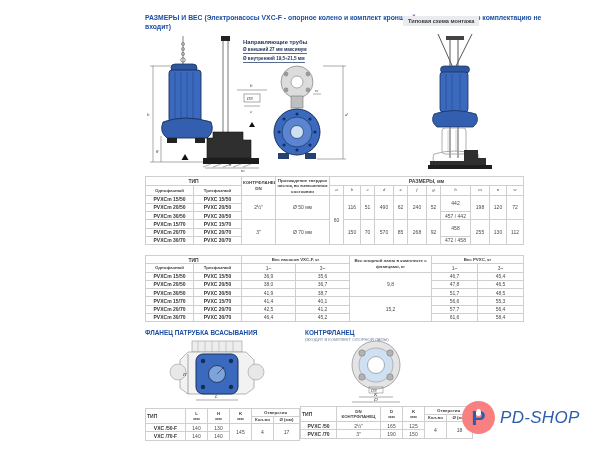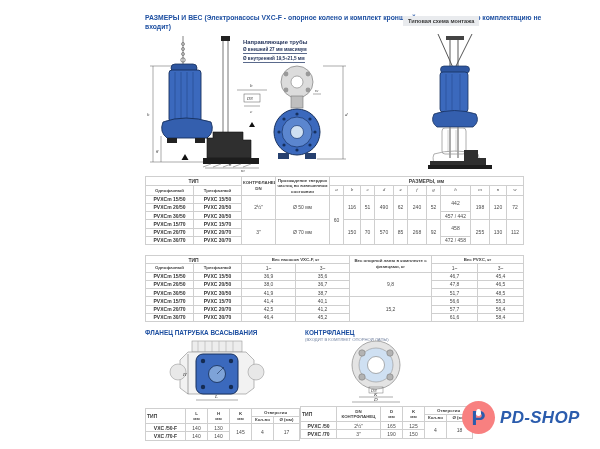--- a/index.html
+++ b/index.html
@@ -44,21 +44,21 @@
   svg text{font-family:"Liberation Serif",serif;font-style:italic;fill:#333;font-size:5px;}
   .dimline{stroke:#555;stroke-width:0.5;}
 
   
   #logo{left:462px;top:401px;display:flex;align-items:center;gap:5px;}
   #logo-circle{width:33px;height:33px;border-radius:50%;background:#f88080;
                display:flex;align-items:center;justify-content:center;position:relative;}
   #logo-p{color:#2b5cad;font-weight:900;font-size:21px;line-height:1;}
   #logo-drop{position:absolute;left:14px;top:8px;width:5px;height:7px;background:#ffffff;
              border-radius:50% 50% 50% 50%/62% 62% 38% 38%;}
-  #logo-text{color:#2b5cad;font-weight:700;font-style:italic;font-size:17px;
+  #logo-text{color:#2b5cad;font-weight:400;font-style:italic;font-size:17px;
              letter-spacing:0.3px;}
 </style>
 </head>
 <body>
 
 <div id="page">
 
   <div class="abs" id="doc-title">РАЗМЕРЫ И ВЕС  (Электронасосы VXC-F -  опорное колено и комплект кронштейнов в стандартную комплектацию не входит)</div>
   <div class="abs" id="scheme-label">Типовая схема монтажа</div>
 

